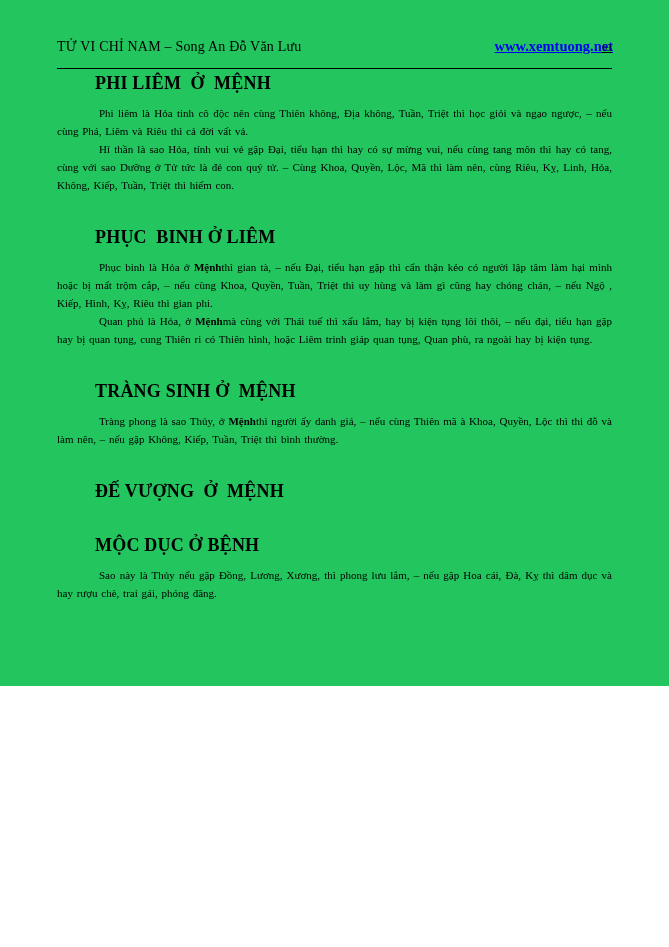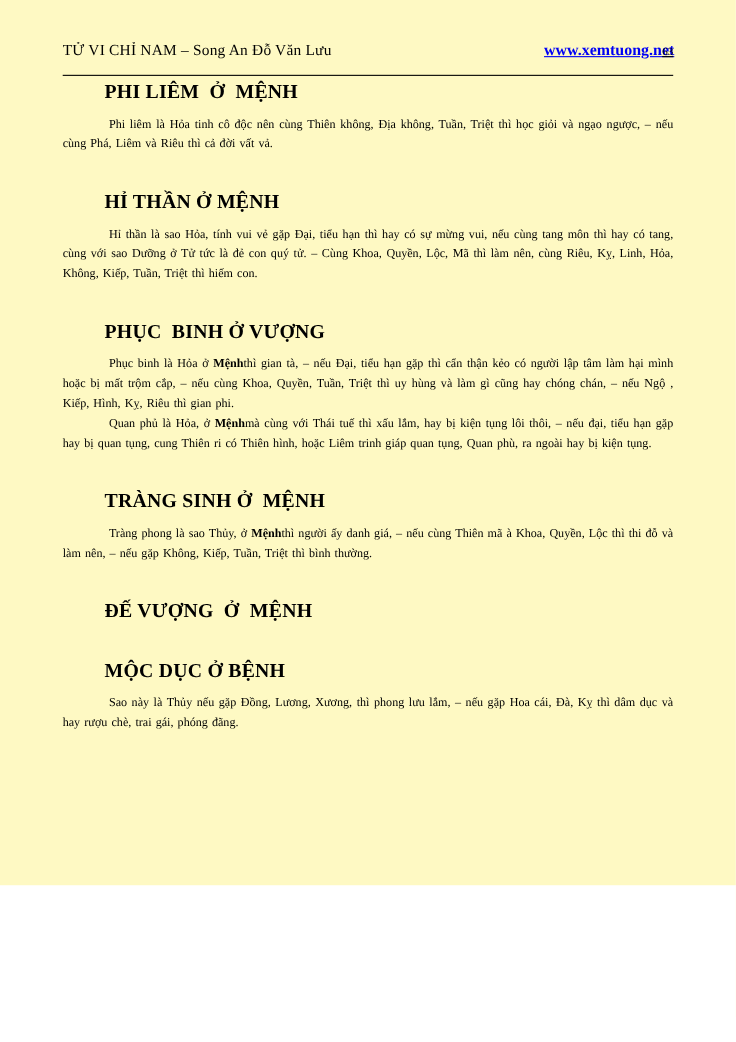--- a/index.html
+++ b/index.html
@@ -3,22 +3,22 @@
 <meta charset="utf-8">
 <style>
   html, body {
     margin: 0;
     padding: 0;
     background: #ffffff;
   }
   .page {
     position: relative;
     width: 669px;
-    height: 805px;
-    background: #fef9c3;
+    height: 686px;
+    background: #22c55e;
     color: #000000;
     font-family: "Liberation Serif", "DejaVu Serif", serif;
     overflow: hidden;
     box-sizing: border-box;
     padding: 38px 57px 0 57px;
   }
   .doc-header {
     display: flex;
     justify-content: space-between;
     align-items: baseline;
@@ -95,25 +95,24 @@
   </div>
 
   <hr class="header-divider">
 
   <main id="sections">
       <section class="section">
         <h2 class="section-heading">PHI LIÊM  Ở  MỆNH</h2>
         <p class="section-paragraph"><span>Phi liêm là Hỏa tinh cô độc nên cùng Thiên không, Địa không, Tuần, Triệt thì học giỏi và ngạo ngược, – nếu cùng Phá, Liêm và Riêu thì cả đời vất vả.</span></p>
       </section>
       <section class="section">
-        <h2 class="section-heading">HỈ THẦN Ở MỆNH</h2>
         <p class="section-paragraph"><span>Hỉ thần là sao Hỏa, tính vui vẻ gặp Đại, tiểu hạn thì hay có sự mừng vui, nếu cùng tang môn thì hay có tang, cùng với sao Dưỡng ở Tử tức là đẻ con quý tử. – Cùng Khoa, Quyền, Lộc, Mã thì làm nên, cùng Riêu, Kỵ, Linh, Hỏa, Không, Kiếp, Tuần, Triệt thì hiếm con.</span></p>
       </section>
       <section class="section">
-        <h2 class="section-heading">PHỤC  BINH Ở VƯỢNG</h2>
+        <h2 class="section-heading">PHỤC  BINH Ở LIÊM</h2>
         <p class="section-paragraph"><span>Phục binh là Hỏa ở </span><span class="b">Mệnh</span><span>thì gian tà, – nếu Đại, tiểu hạn gặp thì cẩn thận kẻo có người lập tâm làm hại mình hoặc bị mất trộm cắp, – nếu cùng Khoa, Quyền, Tuần, Triệt thì uy hùng và làm gì cũng hay chóng chán, – nếu Ngộ , Kiếp, Hình, Kỵ, Riêu thì gian phi.</span></p>
       </section>
       <section class="section">
         <p class="section-paragraph"><span>Quan phủ là Hỏa, ở </span><span class="b">Mệnh</span><span>mà cùng với Thái tuế thì xấu lắm, hay bị kiện tụng lôi thôi, – nếu đại, tiểu hạn gặp hay bị quan tụng, cung Thiên ri có Thiên hình, hoặc Liêm trinh giáp quan tụng, Quan phù, ra ngoài hay bị kiện tụng.</span></p>
       </section>
       <section class="section">
         <h2 class="section-heading">TRÀNG SINH Ở  MỆNH</h2>
         <p class="section-paragraph"><span>Tràng phong là sao Thủy, ở </span><span class="b">Mệnh</span><span>thì người ấy danh giá, – nếu cùng Thiên mã à Khoa, Quyền, Lộc thì thi đỗ và làm nên, – nếu gặp Không, Kiếp, Tuần, Triệt thì bình thường.</span></p>
       </section>
       <section class="section">

